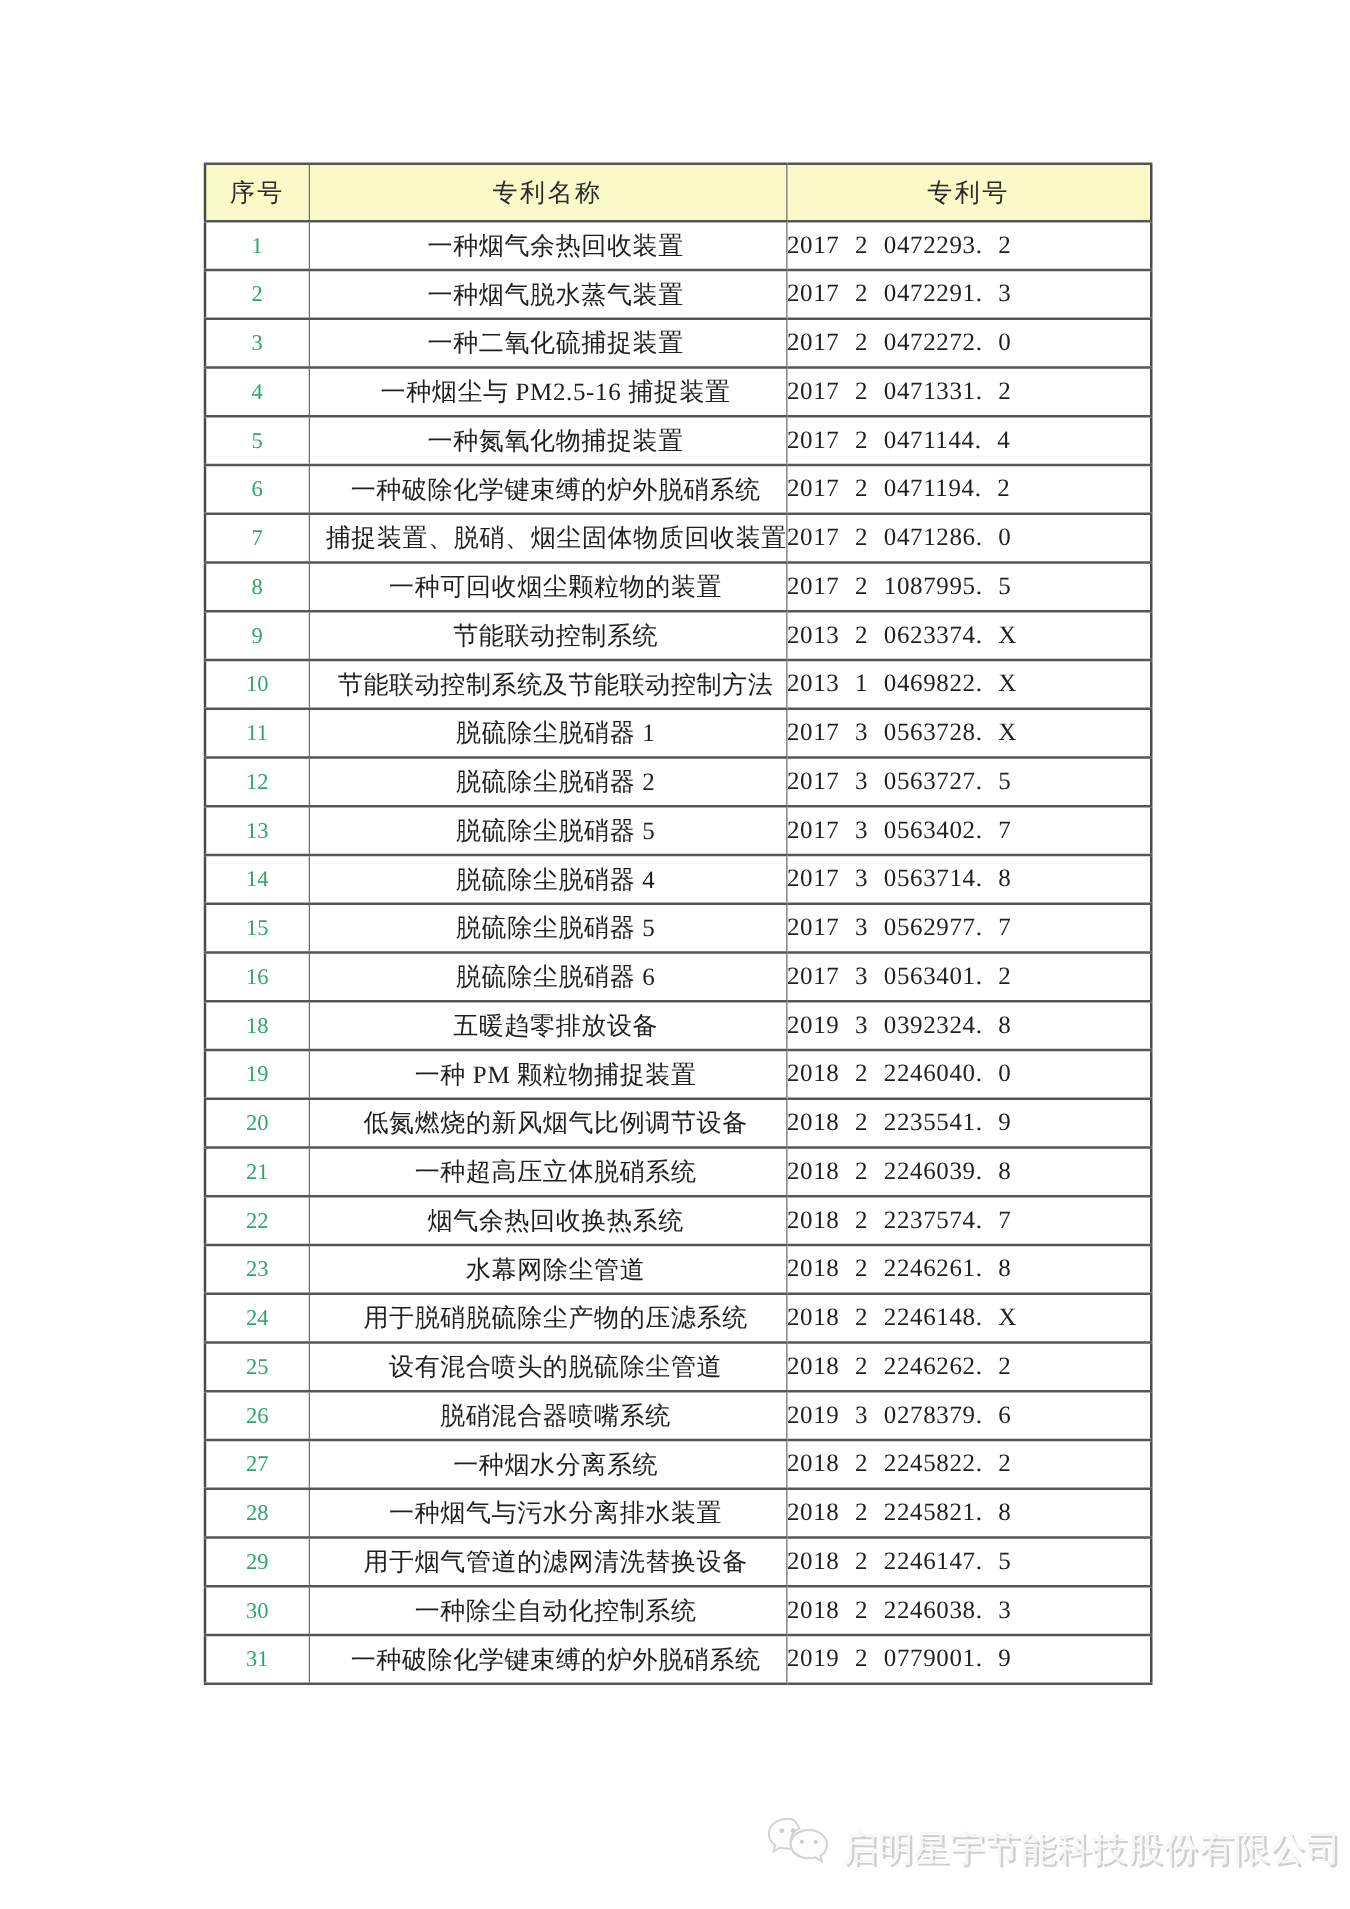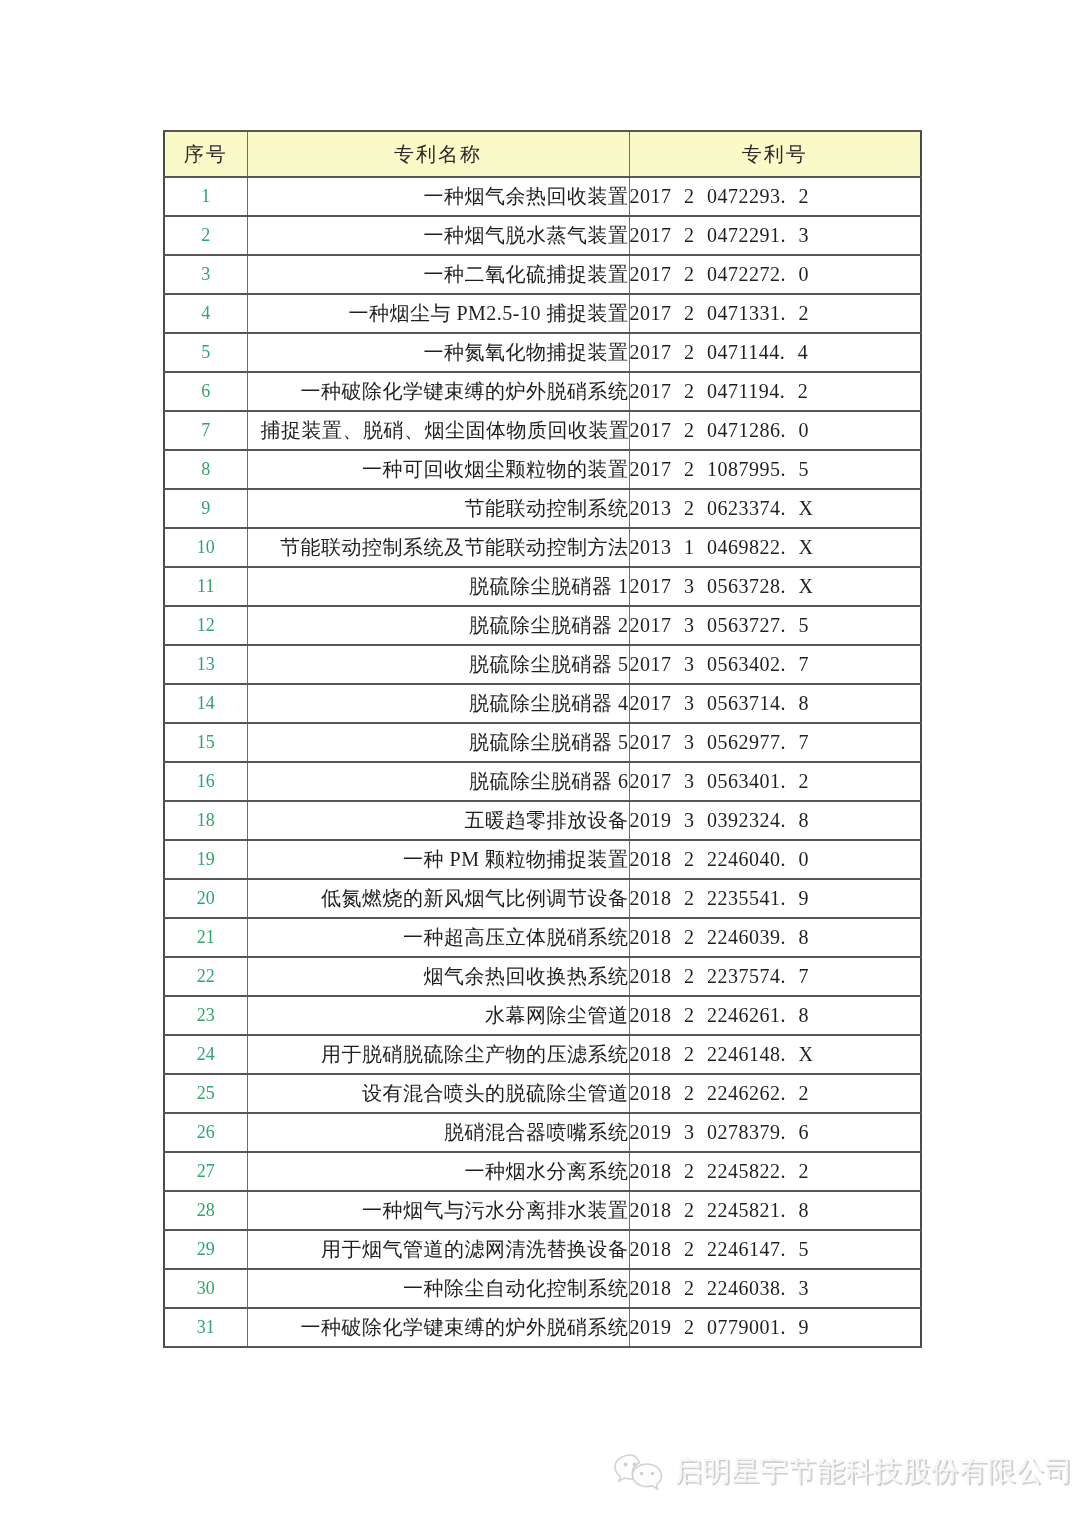--- a/index.html
+++ b/index.html
@@ -48,37 +48,37 @@
     vertical-align: middle;
     color: #1f1f1f;
   }
   td.col-no {
     text-align: center;
     font-size: 18px;
     color: #2fa56b;
     font-family: "Liberation Serif", "DejaVu Serif", serif;
   }
   td.col-name {
-    text-align: right;
+    text-align: center;
     padding-left: 13px;
     font-size: 20px;
     letter-spacing: 0.5px;
   }
   td.col-number {
     text-align: left;
     font-size: 20px;
     word-spacing: 7px;
     letter-spacing: 0.5px;
   }
   .watermark {
     position: absolute;
     left: 610px;
     top: 1452px;
     display: flex;
-    align-items: flex-start;
+    align-items: flex-end;
     gap: 6px;
   }
   .watermark-text {
     font-size: 28px;
     letter-spacing: 0.5px;
     color: #f6f6f6;
     text-shadow: 2px 2px 0 #cfcfcf, -1px -1px 0 #ffffff;
     white-space: nowrap;
     font-family: "Liberation Sans", sans-serif;
   }
@@ -113,21 +113,21 @@
         <td class="col-name">一种烟气脱水蒸气装置</td>
         <td class="col-number">2017 2 0472291. 3</td>
       </tr>
       <tr>
         <td class="col-no">3</td>
         <td class="col-name">一种二氧化硫捕捉装置</td>
         <td class="col-number">2017 2 0472272. 0</td>
       </tr>
       <tr>
         <td class="col-no">4</td>
-        <td class="col-name">一种烟尘与 PM2.5-10 捕捉装置</td>
+        <td class="col-name">一种烟尘与 PM2.5-16 捕捉装置</td>
         <td class="col-number">2017 2 0471331. 2</td>
       </tr>
       <tr>
         <td class="col-no">5</td>
         <td class="col-name">一种氮氧化物捕捉装置</td>
         <td class="col-number">2017 2 0471144. 4</td>
       </tr>
       <tr>
         <td class="col-no">6</td>
         <td class="col-name">一种破除化学键束缚的炉外脱硝系统</td>

